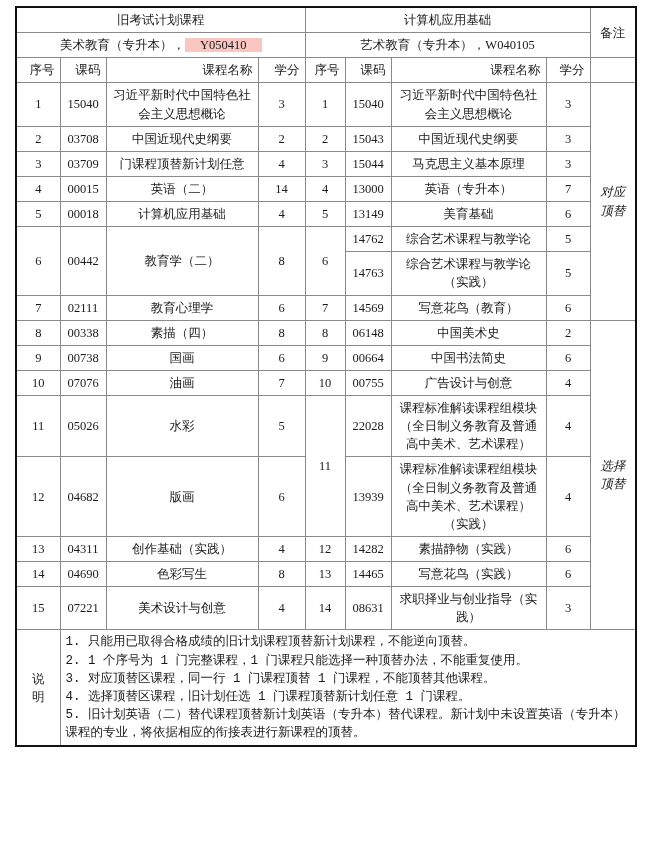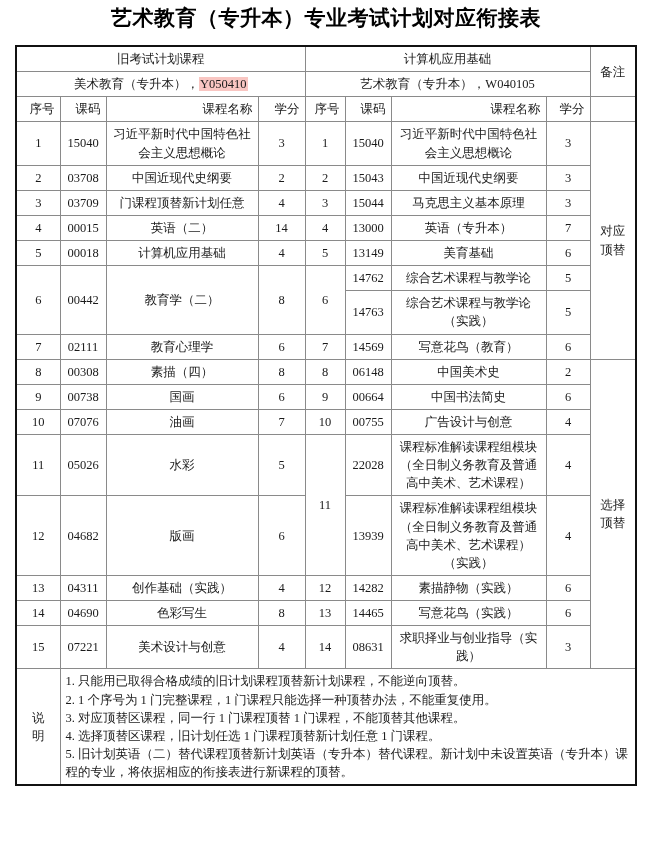--- a/index.html
+++ b/index.html
@@ -68,44 +68,44 @@
   .note-label {
     text-align: center;
     font-size: 13px;
     line-height: 1.9;
     font-family: "Liberation Sans", "DejaVu Sans", sans-serif;
     font-weight: bold;
   }
   .note-body {
     text-align: left;
     padding: 5px 6px 5px 8px;
-    font-family: Liberation Serif, serif;
+    font-family: Liberation Mono, monospace;
     font-size: 11.5px;
     font-weight: bold;
     line-height: 1.72;
     color: #141414;
   }
   .note-body div { white-space: normal; }
   .hl {
     background: #f9c6c2;
-    padding: 0 1px;
+    padding: 0 15px;
   }
   .remark {
     text-align: center;
     font-size: 12.5px;
     line-height: 1.55;
+    font-style: italic;
   }
   .wrapname { word-break: break-all; }
 </style>
 </head>
 <body>
 
 <div class="page">
 
-  <div class="doc-title">艺术教育（专升本）专业考试计划对应衔接表</div>
 
   <table class="main">
     <colgroup>
       <col style="width:44px">
         <col style="width:46px">
         <col style="width:152px">
         <col style="width:47px">
       <col style="width:40px">
         <col style="width:46px">
         <col style="width:155px">
@@ -212,21 +212,21 @@
         <td class="l">教育心理学</td>
         <td class="c">6</td>
         <td class="c">7</td>
         <td class="c">14569</td>
         <td class="l">写意花鸟（教育）</td>
         <td class="c">6</td>
       </tr>
 
       <tr class="sec-top">
         <td class="c">8</td>
-        <td class="c">00308</td>
+        <td class="c">00338</td>
         <td class="l">素描（四）</td>
         <td class="c">8</td>
         <td class="c">8</td>
         <td class="c">06148</td>
         <td class="l">中国美术史</td>
         <td class="c">2</td>
         <td rowspan="8" class="remark">选择顶替</td>
       </tr>
       <tr>
         <td class="c">9</td>

